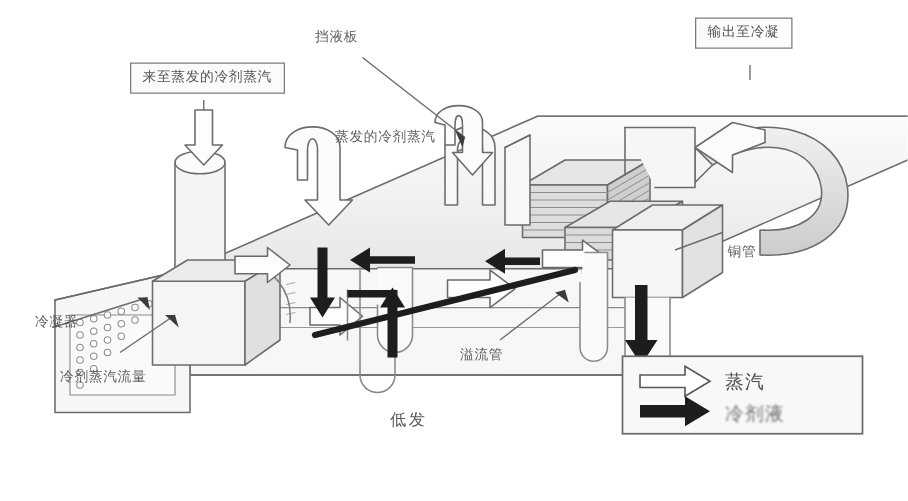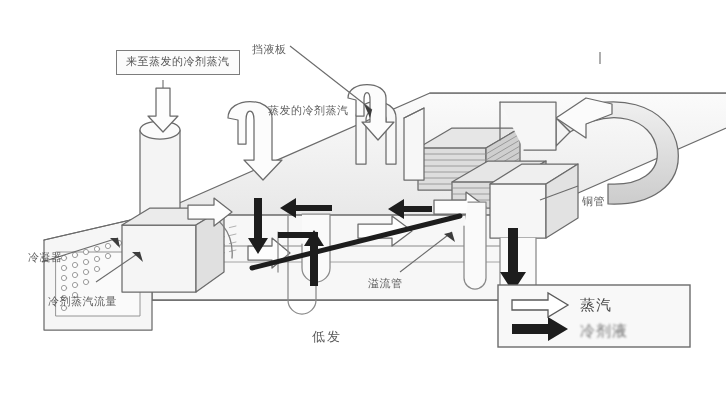--- a/index.html
+++ b/index.html
@@ -265,26 +265,27 @@
       <g>
         <path d="M512 300 L548 300 L548 293 L568 305 L548 317 L548 310 L512 310 Z" fill="#ffffff" stroke="#5a5a5a" stroke-width="1.3"></path>
       </g>
 
       <g>
         <path d="M512 324 L548 324 L548 317 L568 329 L548 341 L548 334 L512 334 Z" fill="#1d1d1d"></path>
       </g>
     </g>
   </svg>
 
-  <div class="lbl boxed" style="left:116px;top:50px;">来至蒸发的冷剂蒸汽</div>
-
-  <div class="lbl" style="left:252px;top:44px;">挡液板</div>
+  <div class="lbl boxed" style="left:104px;top:50px;">来至蒸发的冷剂蒸汽</div>
+
+  <div class="lbl" style="left:252px;top:24px;">挡液板</div>
 
   <div class="lbl" style="left:268px;top:104px;font-family:Liberation Serif, serif;">蒸发的冷剂蒸汽</div>
 
+  <div class="lbl boxed" style="left:556px;top:14px;">输出至冷凝</div>
 
   <div class="lbl" style="left:582px;top:196px;">铜管</div>
 
   <div class="lbl" style="left:368px;top:278px;">溢流管</div>
 
   <div class="lbl" style="left:28px;top:252px;">冷凝器</div>
 
   <div class="lbl" style="left:48px;top:296px;">冷剂蒸汽流量</div>
 
   <div class="lbl caption" style="left:312px;top:330px;">低发</div>

